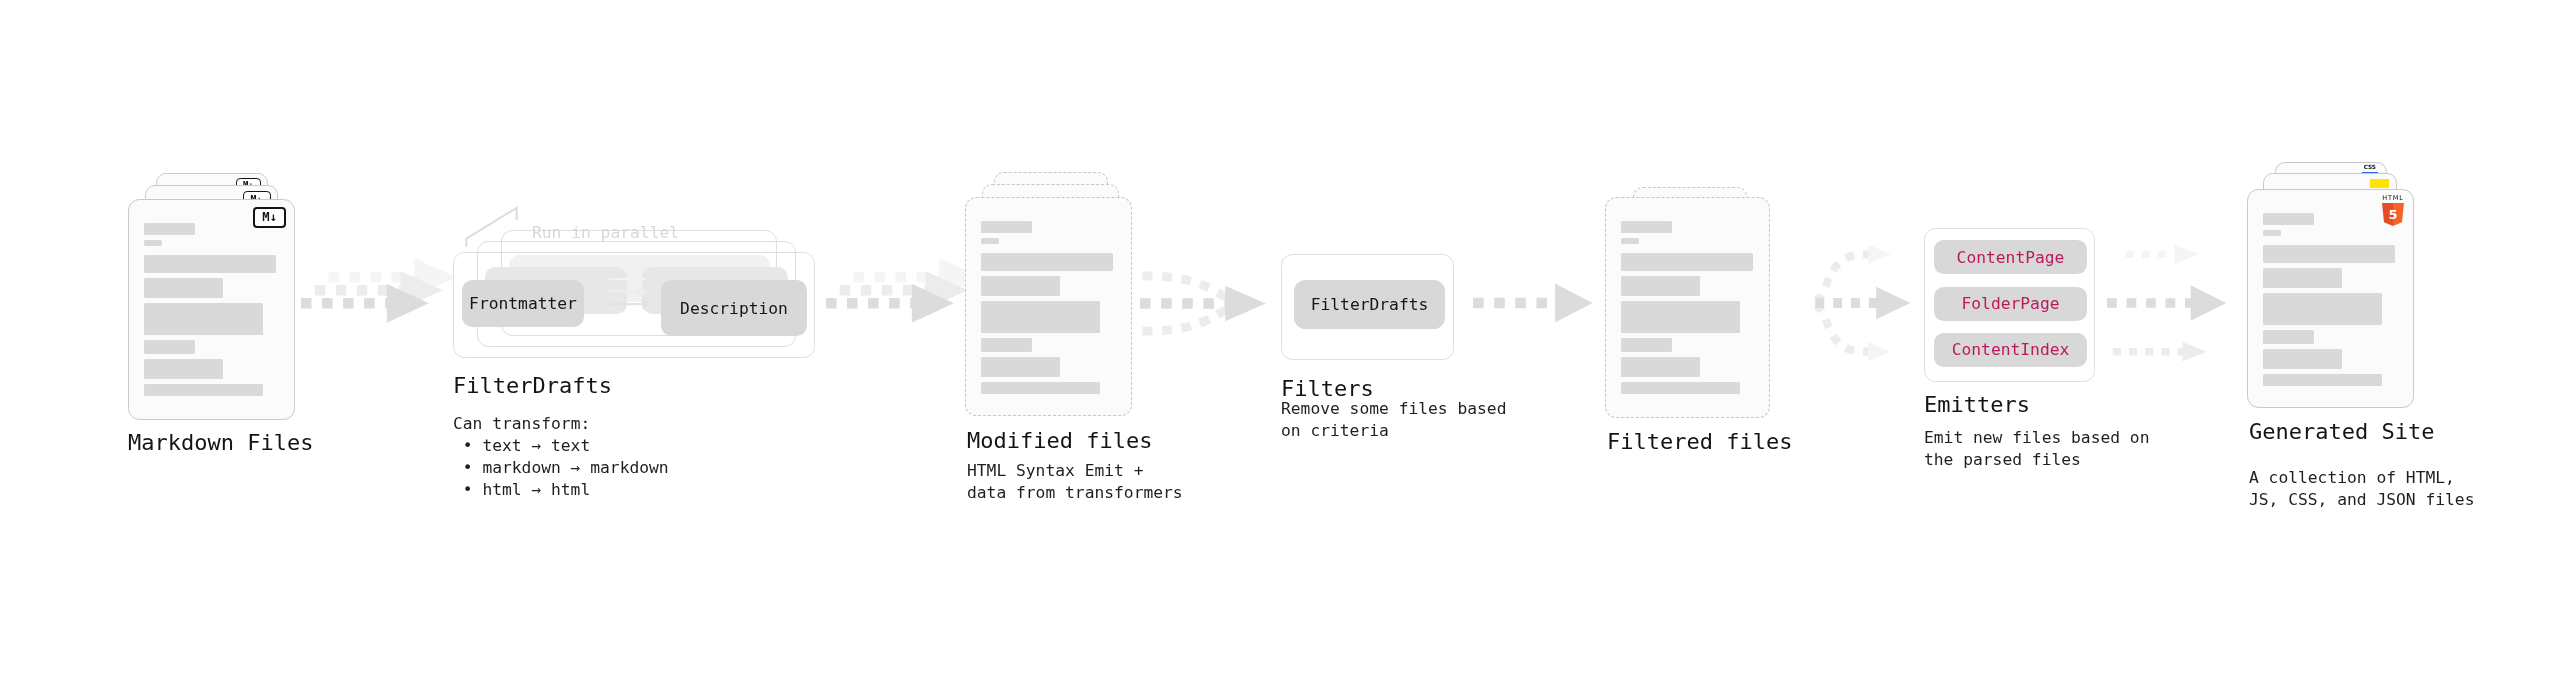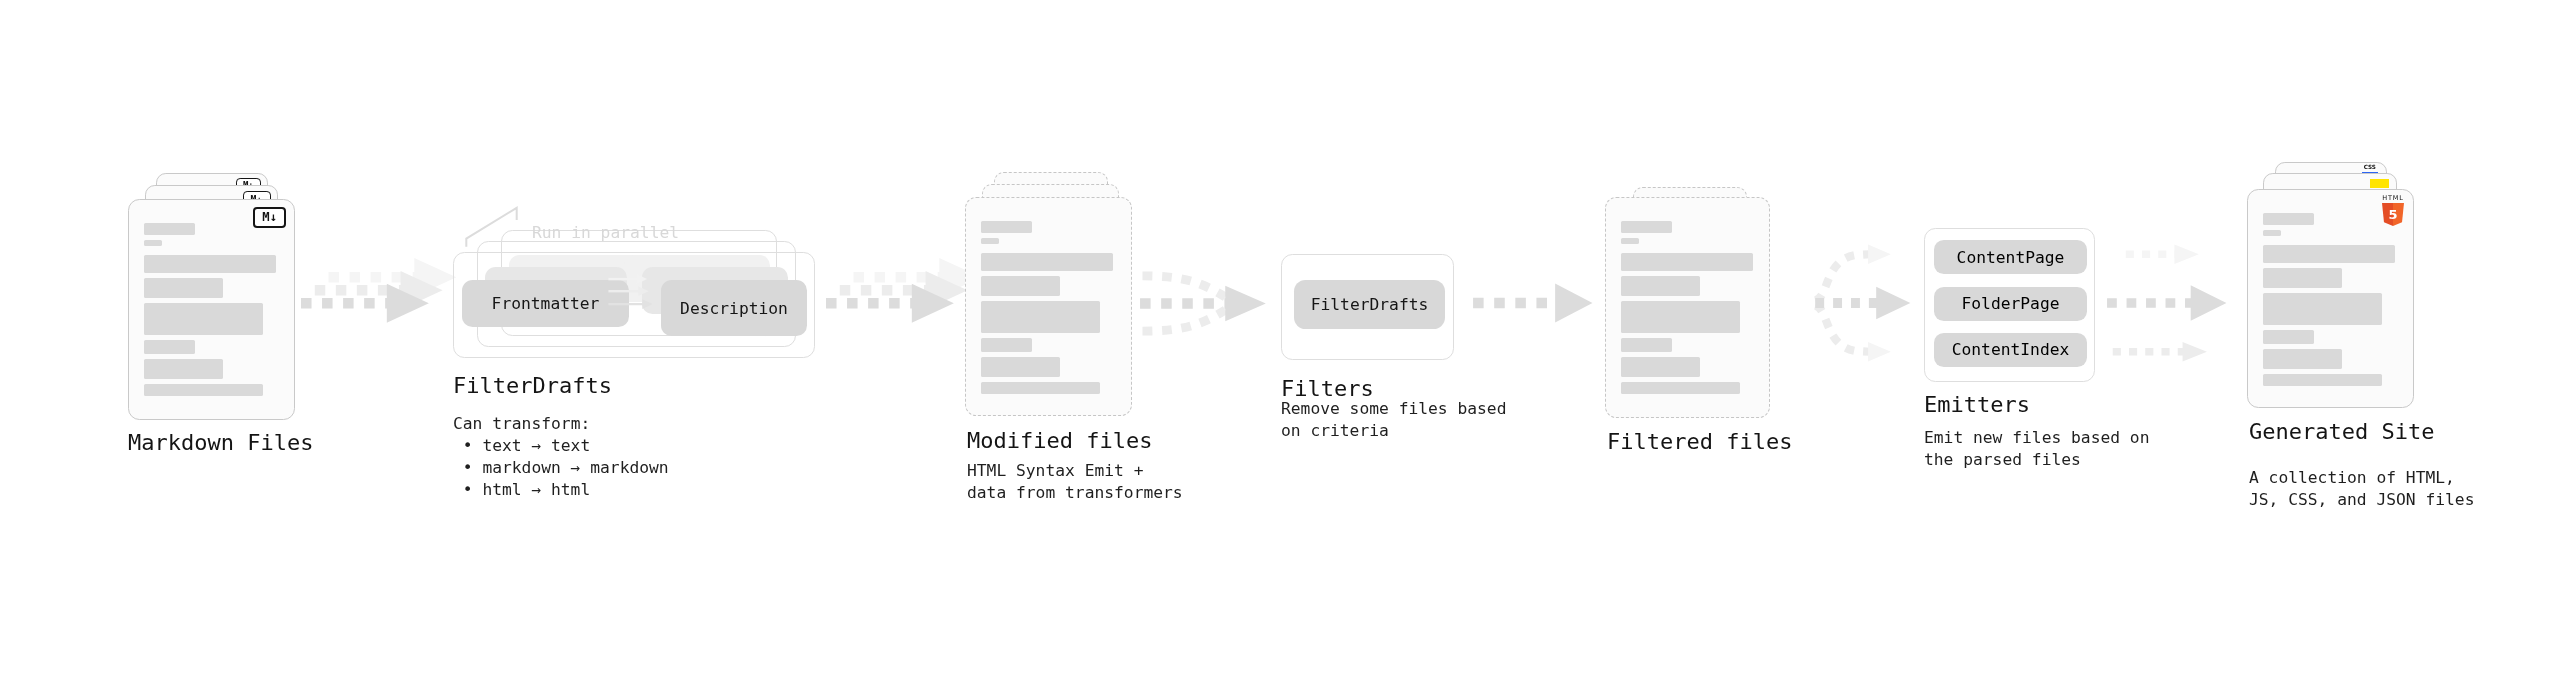--- a/index.html
+++ b/index.html
@@ -25,21 +25,21 @@
             color:#151515;font-weight:700;display:flex;align-items:center;justify-content:center;}
   .pill{position:absolute;background:var(--pill-bg);border-radius:10.6px;display:flex;align-items:center;justify-content:center;
         font-size:16.3px;color:#161616;white-space:nowrap;}
   .pill.ghost1{background:var(--pill-ghost1);}
   .pill.ghost2{background:var(--pill-ghost2);}
   .outline-box{position:absolute;border:1.6px solid var(--box-border);border-radius:11.4px;background:transparent;}
   .annotation-text{position:absolute;font-size:16.3px;color:var(--annotation);white-space:nowrap;}
   .emit-box{position:absolute;border:1.6px solid var(--box-border);border-radius:11.4px;display:flex;flex-direction:column;
             gap:12.2px;padding:11.4px 9px;}
   .emit-pill{position:static;width:153px;height:34px;border-radius:9.8px;background:var(--pill-bg);
-             display:flex;align-items:center;justify-content:center;font-size:16.3px;color:#000000;flex:none;}
+             display:flex;align-items:center;justify-content:center;font-size:16.3px;color:#be185d;flex:none;}
   .css-badge{position:absolute;top:2.4px;right:8.1px;text-align:center;}
   .css-word{font-family:"DejaVu Sans",sans-serif;font-size:5.7px;font-weight:700;color:#111;line-height:5.7px;}
   .css-bar{width:16.3px;height:3.3px;background:var(--css-blue);margin-top:0.8px;}
   .js-badge{position:absolute;top:4.9px;right:7.3px;width:18.7px;height:9px;background:var(--js-yellow);}
   .html5-logo{position:absolute;top:4.9px;right:9px;width:22px;text-align:center;}
   .html5-word{font-family:"DejaVu Sans",sans-serif;font-size:6.5px;font-weight:400;letter-spacing:0.8px;color:#111;line-height:7.3px;}
   .html5-shield{width:22px;height:23px;margin-top:0.8px;background:linear-gradient(90deg,var(--html5-a) 50%,var(--html5-b) 50%);
                 clip-path:polygon(0 0,100% 0,91% 84%,50% 100%,9% 84%);
                 color:#fff;font-family:"DejaVu Sans",sans-serif;font-size:13px;font-weight:700;
                 display:flex;align-items:center;justify-content:center;}
@@ -91,21 +91,21 @@
   <div>
     <div class="outline-box" style="left:501px;top:230px;width:276px;height:106px;">
       <div class="pill ghost2" style="left:6.5px;top:24.4px;width:142px;height:47px;"></div>
       <div class="pill ghost2" style="right:6.5px;top:24.4px;width:146px;height:47px;"></div>
     </div>
     <div class="outline-box" style="left:477px;top:241px;width:319px;height:106px;">
       <div class="pill ghost1" style="left:7.3px;top:25px;width:142px;height:47px;"></div>
       <div class="pill ghost1" style="right:7.3px;top:25px;width:146px;height:47px;"></div>
     </div>
     <div class="outline-box" style="left:453px;top:252px;width:362px;height:106px;"></div>
-    <div class="pill" style="left:462px;top:280px;width:167px;height:47px;">Frontmatter</div>
+    <div class="pill" style="left:462px;top:280px;width:122px;height:47px;">Frontmatter</div>
     <div class="pill" style="left:661px;top:280px;width:146px;height:56px;">Description</div>
     <svg style="left:606px;top:271px;" width="50" height="42" viewBox="0 0 62 52">
       <g>
           <line x1="3" y1="10" x2="39" y2="10" stroke="#f2f2f2" stroke-width="3"></line>
           <polygon points="38,4 51,10 38,16" fill="#f2f2f2"></polygon>
         </g>
       <g>
           <line x1="3" y1="25" x2="41" y2="25" stroke="#ededed" stroke-width="3"></line>
           <polygon points="40,19 53,25 40,31" fill="#ededed"></polygon>
         </g>

